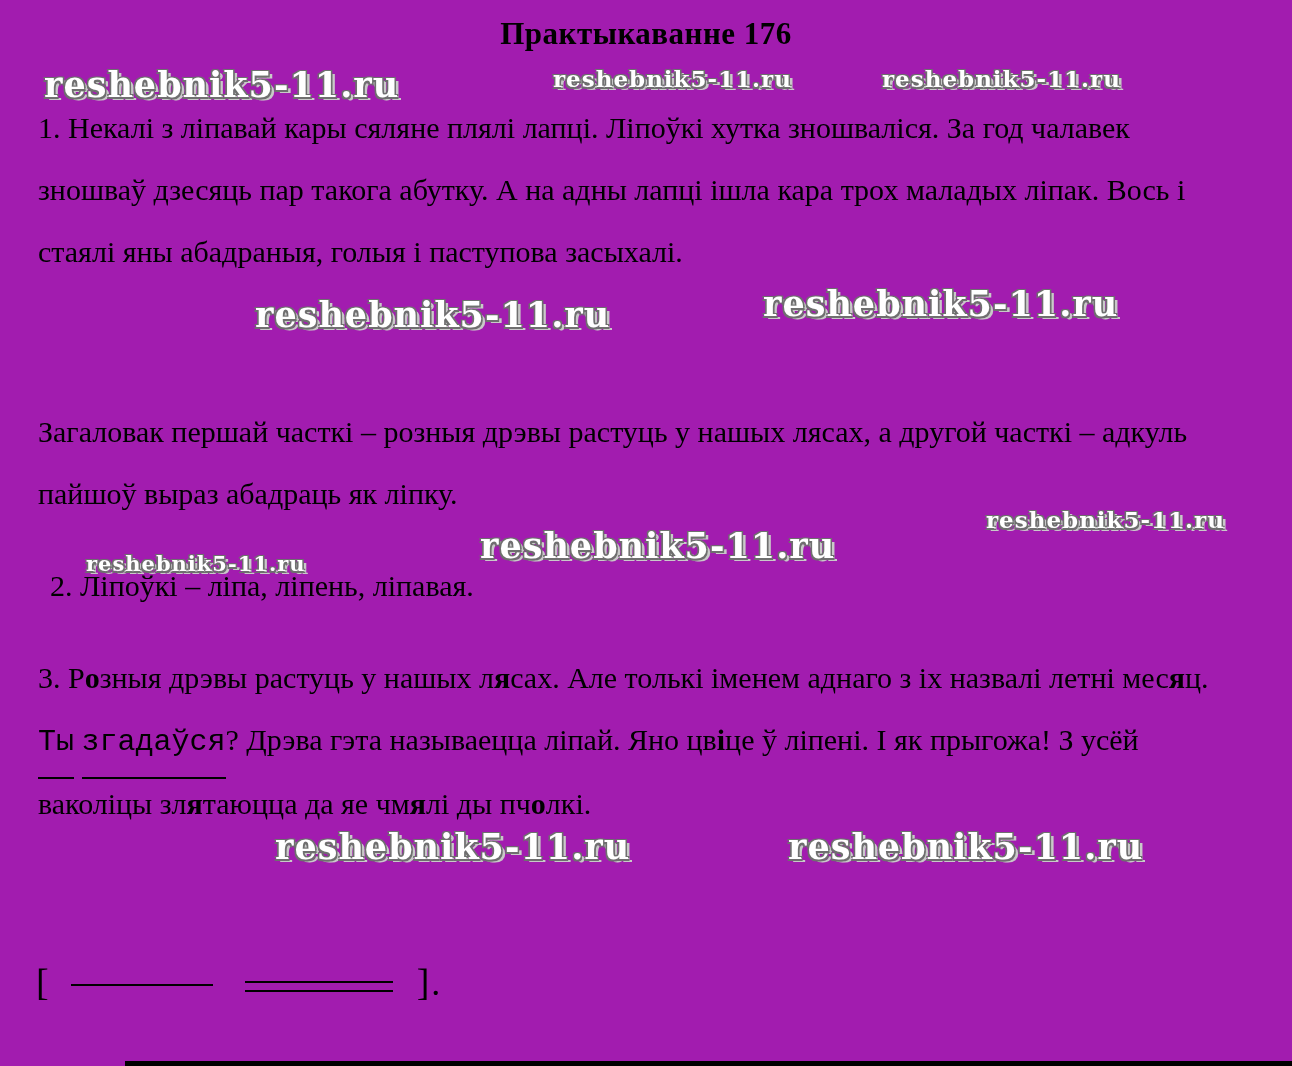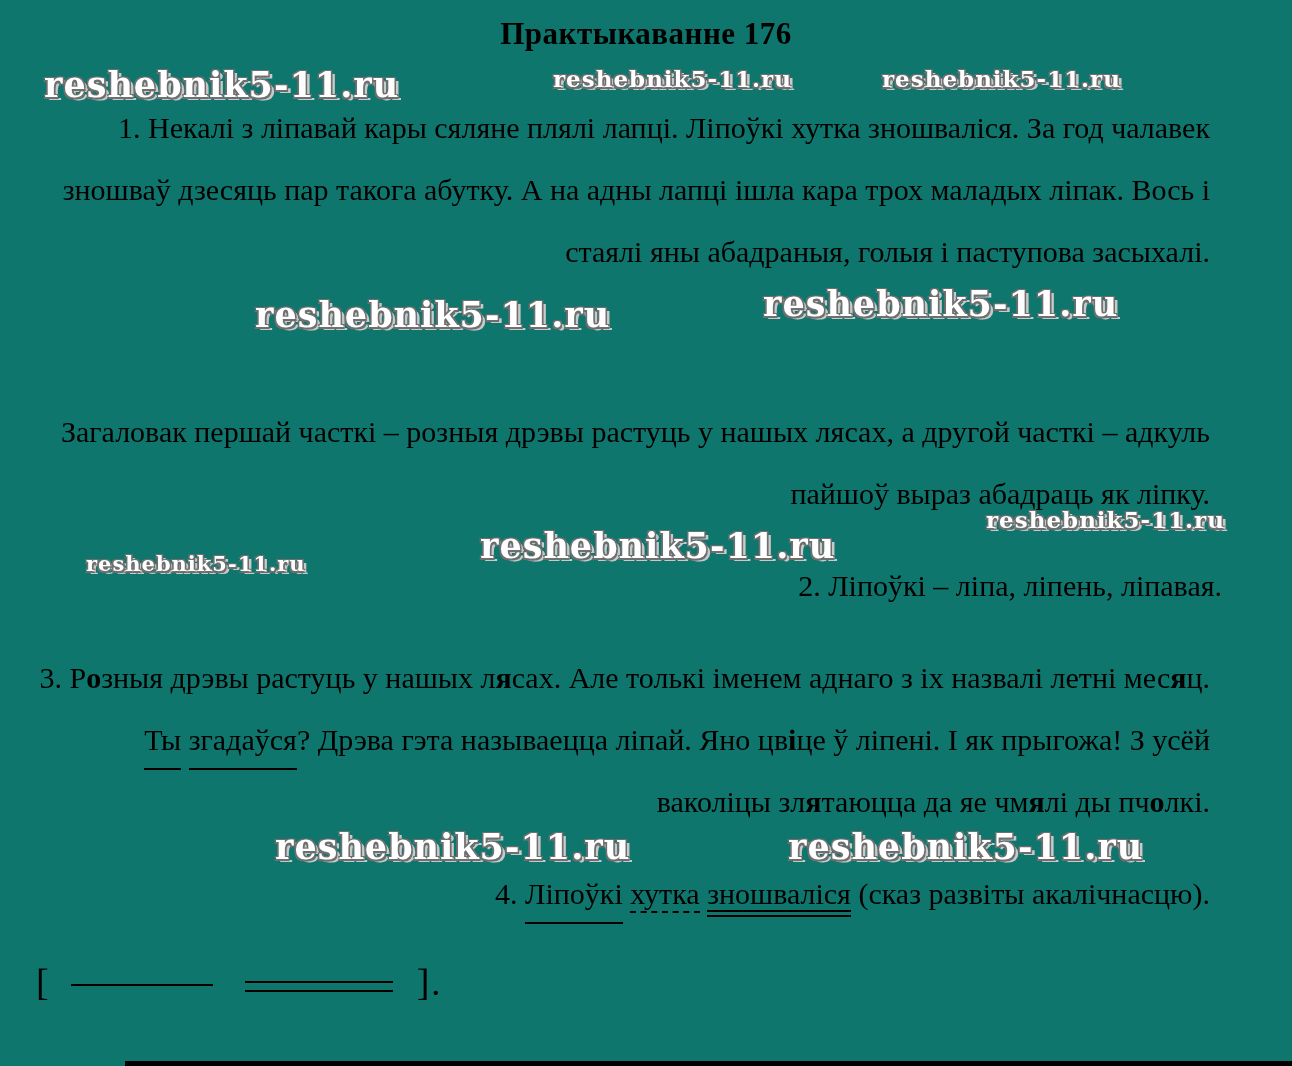--- a/index.html
+++ b/index.html
@@ -2,52 +2,52 @@
 <html><head>
 <meta charset="utf-8">
 <style>
   * { margin: 0; padding: 0; box-sizing: border-box; }
   html, body { background: #e8e8e8; }
   .page {
     position: relative;
     width: 1292px;
     height: 1066px;
     margin: 0 auto;
-    background: #0f766e;
+    background: #a21caf;
     font-family: "Liberation Serif", serif;
     color: #000000;
     overflow: hidden;
   }
   .title {
     position: absolute;
     top: 16px;
     left: 0;
     width: 100%;
     text-align: center;
     font-size: 31px;
     font-weight: bold;
     letter-spacing: 0.5px;
   }
   .para {
     position: absolute;
     left: 38px;
     width: 1172px;
     font-size: 30px;
     line-height: 62px;
-    text-align: right;
+    text-align: left;
   }
   .p1 { top: 97px; }
   .p2 { top: 309px; }
   .p3 { top: 401px; }
   .p4 { top: 555px; margin-left: 12px; }
   .p5 { top: 647px; }
   .p6 { top: 863px; }
 
   .b { font-weight: bold; }
-  .u-solid  { border-bottom: 2.5px solid #000; padding-bottom: 12px; }
+  .u-solid  { border-bottom: 2.5px solid #000; padding-bottom: 18px; font-family: Liberation Mono, monospace; }
   .u-dash   { border-bottom: 2.5px dashed #000; padding-bottom: 1px; }
   .u-double { border-bottom: 7px double #000; }
 
   .wm {
     position: absolute;
     font-family: "DejaVu Serif", serif;
     font-weight: bold;
     white-space: nowrap;
     color: #ffffff;
     letter-spacing: 1px;
@@ -121,21 +121,20 @@
   <div class="wm wm-6">reshebnik5-11.ru</div>
   <div class="wm wm-7">reshebnik5-11.ru</div>
   <div class="wm wm-8">reshebnik5-11.ru</div>
   <div class="wm wm-9">reshebnik5-11.ru</div>
   <div class="wm wm-10">reshebnik5-11.ru</div>
 
   <p class="para p1"><span>1. Некалі з ліпавай кары сяляне плялі лапці. Ліпоўкі хутка зношваліся. За год чалавек зношваў дзесяць пар такога абутку. А на адны лапці ішла кара трох маладых ліпак. Вось і стаялі яны абадраныя, голыя і паступова засыхалі.</span></p>
   <p class="para p3"><span>Загаловак першай часткі – розныя дрэвы растуць у нашых лясах, а другой часткі – адкуль пайшоў выраз абадраць як ліпку.</span></p>
   <p class="para p4"><span>2. Ліпоўкі – ліпа, ліпень, ліпавая.</span></p>
   <p class="para p5"><span>3. Р</span><span class="b">о</span><span>зныя дрэвы растуць у нашых л</span><span class="b">я</span><span>сах. Але толькі іменем аднаго з іх назвалі летні мес</span><span class="b">я</span><span>ц. </span><span class="u-solid">Ты</span><span> </span><span class="u-solid">згадаўся</span><span>? Дрэва гэта называецца ліпай. Яно цв</span><span class="b">і</span><span>це ў ліпені. І як прыгожа! З усёй ваколіцы зл</span><span class="b">я</span><span>таюцца да яе чм</span><span class="b">я</span><span>лі ды пч</span><span class="b">о</span><span>лкі.</span></p>
-  <p class="para p6"><span>4. </span><span class="u-solid">Ліпоўкі</span><span> </span><span class="u-dash">хутка</span><span> </span><span class="u-double">зношваліся</span><span> (сказ развіты акалічнасцю).</span></p>
 
   <div class="scheme">
     <span class="bracket">[</span><span class="ln-s"></span><span class="ln-d"></span><span class="bracket">]</span><span class="period">.</span>
   </div>
 
   <div class="scan-artifact"></div>
 
 </div>
 
 </body></html>

